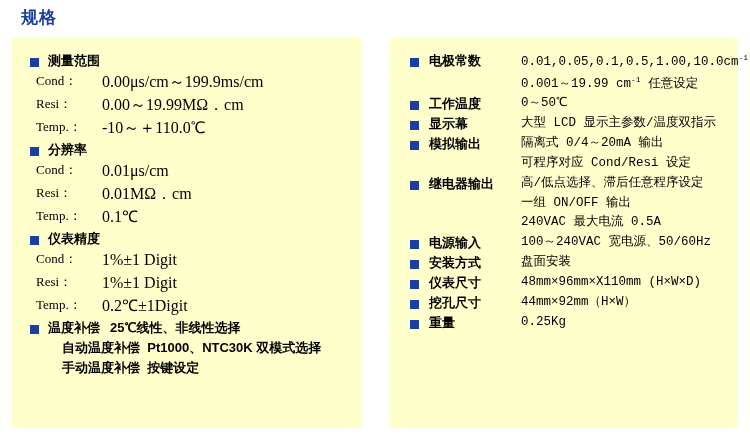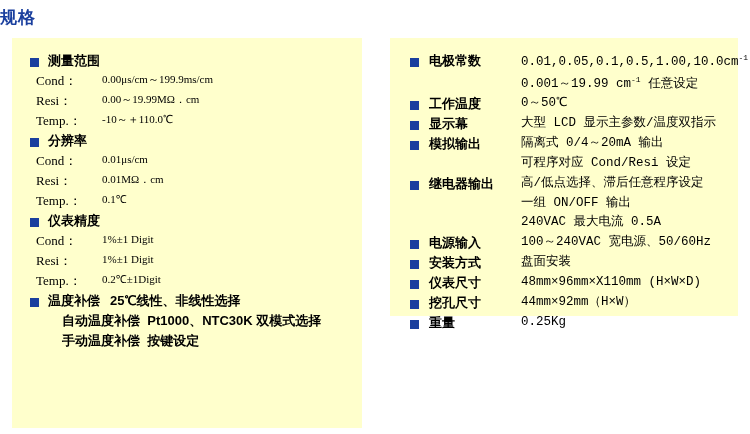--- a/index.html
+++ b/index.html
@@ -10,21 +10,21 @@
     width: 750px;
     height: 434px;
     background: #ffffff;
     font-family: "Liberation Serif", serif;
     color: #000000;
     position: relative;
     overflow: hidden;
   }
   .page-title {
     position: absolute;
-    left: 0;
+    left: 21px;
     top: 6px;
     font-family: "Liberation Sans", sans-serif;
     font-weight: bold;
     font-size: 17px;
     color: #1a3f9e;
     letter-spacing: 1px;
   }
   .panel {
     position: absolute;
     background: #ffffcc;
@@ -32,21 +32,21 @@
   .panel-left {
     left: 12px;
     top: 38px;
     width: 350px;
     height: 390px;
   }
   .panel-right {
     left: 390px;
     top: 38px;
     width: 348px;
-    height: 278px;
+    height: 390px;
   }
   .rows {
     position: absolute;
     left: 0;
     top: 0;
     width: 100%;
   }
   .row {
     display: flex;
     align-items: flex-start;
@@ -73,21 +73,21 @@
   .panel-left .bullet { margin-left: 18px; margin-right: 9px; }
   .panel-left .label { font-family: "Liberation Sans", sans-serif; font-weight: bold; font-size: 13px; }
   .panel-left .row.sub .label-col {
     width: 66px;
     flex: 0 0 66px;
     font-family: "Liberation Serif", serif;
     font-size: 13px;
     padding-left: 24px;
     box-sizing: content-box;
   }
-  .panel-left .row.sub .value { font-family: "Liberation Serif", serif; font-size: 11px; }
+  .panel-left .row.sub .value { font-family: "Liberation Serif", serif; font-size: 16px; }
   .panel-left .row.cont { padding-left: 50px; }
   .panel-left .row.cont .label {
     font-family: "Liberation Sans", sans-serif;
     font-weight: bold;
     font-size: 13px;
   }
   
   .panel-right .rows { padding: 16px 0 0 0; }
   .panel-right .row { margin-bottom: 7px; }
   .panel-right .bullet { margin-left: 20px; margin-right: 10px; }

